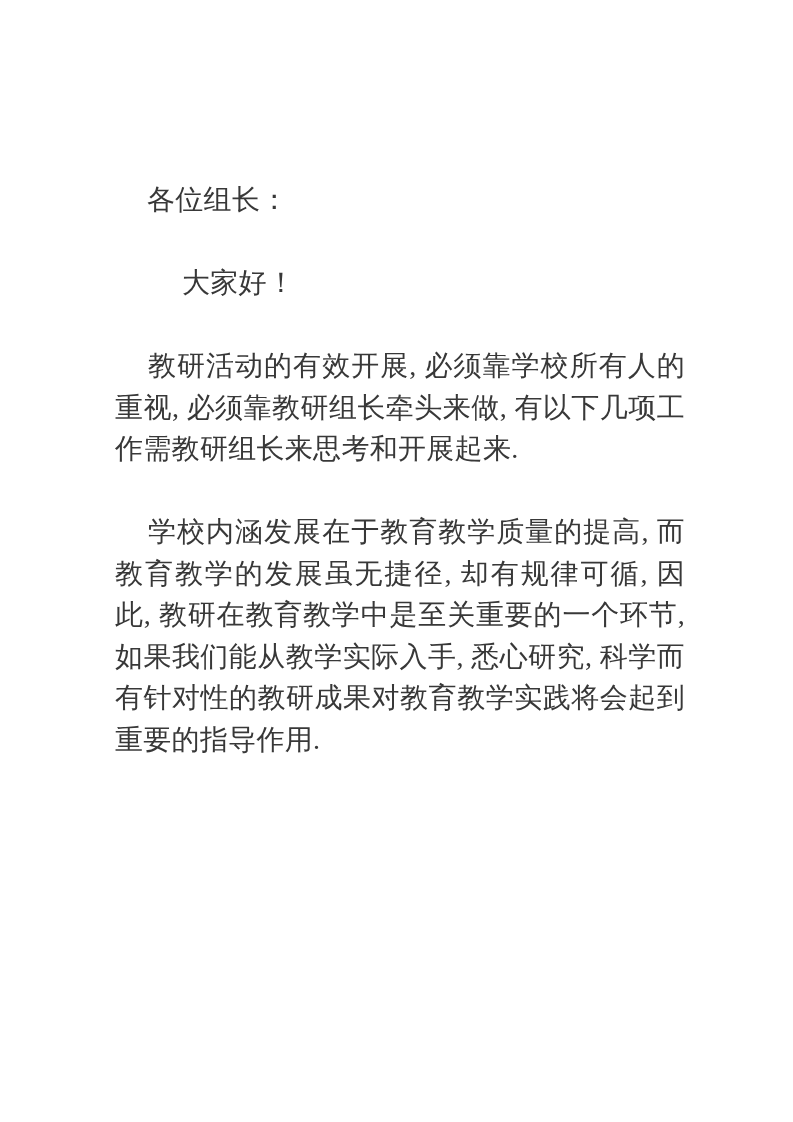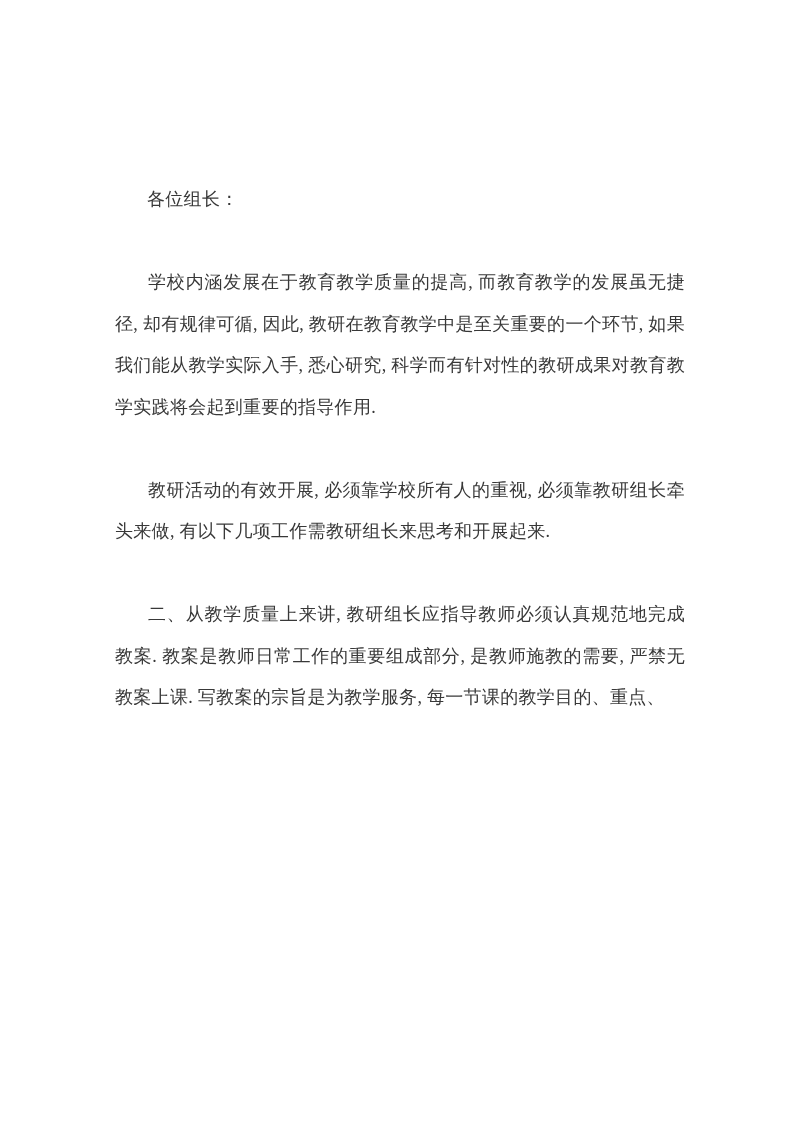--- a/index.html
+++ b/index.html
@@ -19,35 +19,35 @@
     height: 1122px;
     background: var(--page-bg);
     font-family: "Liberation Serif", "DejaVu Serif", serif;
     color: var(--text-color);
   }
   .content {
     position: absolute;
     left: 115px;
     top: 179px;
     width: 570px;
-    font-size: 18px;
+    font-size: 28px;
     line-height: 41.5px;
     text-align: justify;
     letter-spacing: 0.3px;
   }
   .content p {
     margin: 0 0 41.5px 0;
   }
   .salutation { text-indent: 32px; text-align: left; }
   .greeting   { text-indent: 67px; text-align: left; }
   .body-para  { text-indent: 33px; }
 </style>
 </head>
 <body>
 
 <div class="page">
   <div class="content">
     <p class="salutation">各位组长：</p>
+    <p class="greeting">大家好！</p>
+    <p class="body-para">教研活动的有效开展, 必须靠学校所有人的重视, 必须靠教研组长牵头来做, 有以下几项工作需教研组长来思考和开展起来.</p>
     <p class="body-para">学校内涵发展在于教育教学质量的提高, 而教育教学的发展虽无捷径, 却有规律可循, 因此, 教研在教育教学中是至关重要的一个环节, 如果我们能从教学实际入手, 悉心研究, 科学而有针对性的教研成果对教育教学实践将会起到重要的指导作用.</p>
-    <p class="body-para">教研活动的有效开展, 必须靠学校所有人的重视, 必须靠教研组长牵头来做, 有以下几项工作需教研组长来思考和开展起来.</p>
-    <p class="body-para">二、从教学质量上来讲, 教研组长应指导教师必须认真规范地完成教案. 教案是教师日常工作的重要组成部分, 是教师施教的需要, 严禁无教案上课. 写教案的宗旨是为教学服务, 每一节课的教学目的、重点、</p>
   </div>
 </div>
 
 </body></html>

